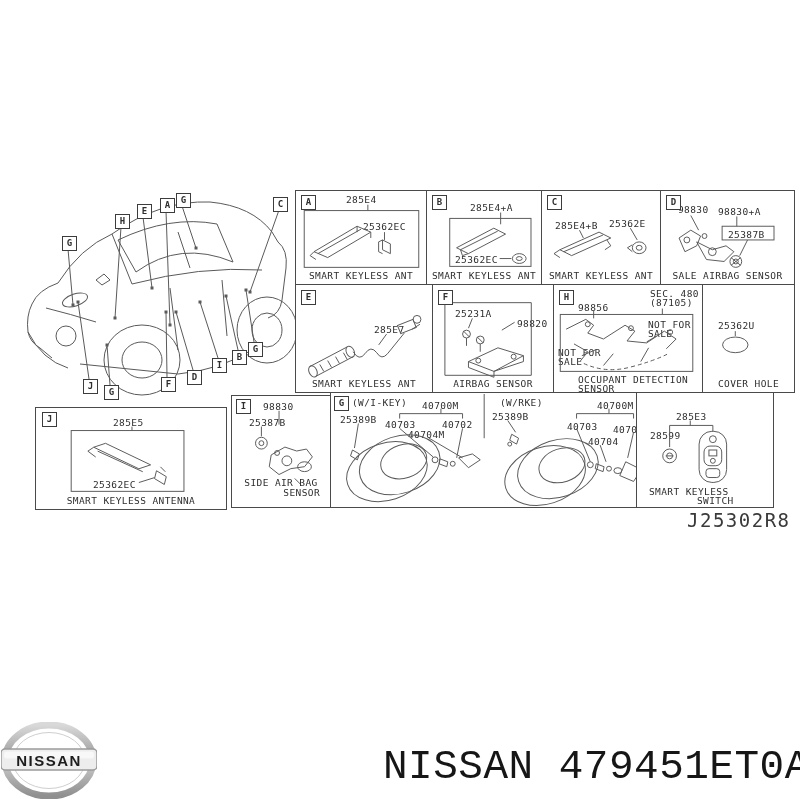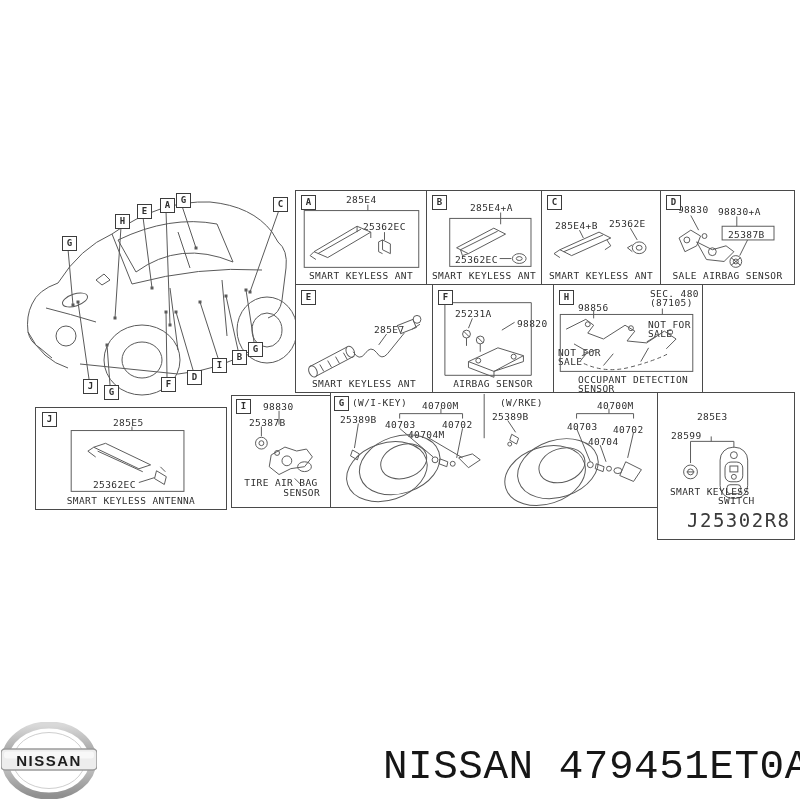--- a/index.html
+++ b/index.html
@@ -225,20 +225,28 @@
         <circle class="ln" cx="78" cy="44" r="2.5"></circle>
         <circle class="ln" cx="118" cy="48" r="2.5"></circle>
       <path class="ln" d="M30 80 q22 10 46 4 q24 -6 40 -14" stroke-dasharray="4 3"></path>
       <line class="ln" x1="104" y1="52" x2="94" y2="58"></line>
         <line class="ln" x1="28" y1="72" x2="42" y2="66"></line>
     </svg>
     <div class="cap" style="bottom:auto;top:89px;left:24px;right:auto;text-align:left">OCCUPANT DETECTION</div>
     <div class="cap" style="bottom:auto;top:98px;left:24px;right:auto;text-align:left">SENSOR</div>
   </div>
 
+  <div class="cell" style="left:702px;top:284px;width:93px;height:109px">
+    <span class="lbl" style="left:15px;top:36px">25362U</span>
+    <svg class="draw" viewBox="0 0 93 109">
+      <line class="ln" x1="33" y1="47" x2="33" y2="52"></line>
+      <ellipse class="ln" cx="33" cy="61" rx="13" ry="8"></ellipse>
+    </svg>
+    <div class="cap">COVER HOLE</div>
+  </div>
 
   <div class="cell" style="left:35px;top:407px;width:192px;height:103px">
     <span class="badge" style="left:6px;top:4px">J</span>
     <span class="lbl" style="left:77px;top:10px">285E5</span>
     <span class="lbl" style="left:57px;top:72px">25362EC</span>
     <svg class="draw" viewBox="0 0 192 103">
       <rect class="ln" x="35" y="23" width="115" height="62"></rect>
       <line class="ln" x1="97" y1="19" x2="97" y2="23"></line>
       <path class="ln" d="M58 40 L104 62 L116 58 L70 36 Z"></path>
         <path class="ln" d="M62 44 L108 65"></path>
@@ -258,21 +266,21 @@
       <path class="ln" d="M48 15 v14"></path>
         <path class="ln" d="M30 31 v10"></path>
       <circle class="ln" cx="30" cy="48" r="6"></circle>
         <circle class="ln" cx="30" cy="48" r="2.5"></circle>
       <path class="ln" d="M40 60 l14 -8 l12 4 l10 -2 l6 8 l-8 10 l-14 2 l-12 6 l-10 -8 Z"></path>
       <circle class="ln" cx="56" cy="66" r="5"></circle>
         <ellipse class="ln" cx="74" cy="72" rx="7" ry="5"></ellipse>
       <circle class="ln" cx="46" cy="58" r="2.5"></circle>
         <path class="ln" d="M64 84 l6 6"></path>
     </svg>
-    <div class="cap" style="bottom:19px">TIRE AIR BAG</div>
+    <div class="cap" style="bottom:19px">SIDE AIR BAG</div>
     <div class="cap" style="bottom:9px;left:auto;right:10px;text-align:right">SENSOR</div>
   </div>
 
   <div class="cell" style="left:330px;top:392px;width:328px;height:116px">
     <span class="badge" style="left:3px;top:3px">G</span>
     <span class="lbl" style="left:21px;top:5px">(W/I-KEY)</span>
     <span class="lbl" style="left:91px;top:8px">40700M</span>
     <span class="lbl" style="left:9px;top:22px">25389B</span>
     <span class="lbl" style="left:54px;top:27px">40703</span>
     <span class="lbl" style="left:111px;top:27px">40702</span>
@@ -327,21 +335,21 @@
       <path class="ln" d="M182 42 l7 4 l-2 6 l-7 -4 Z"></path>
         <circle class="ln" cx="180" cy="52" r="2"></circle>
       <circle class="ln" cx="262" cy="73" r="3"></circle>
         <path class="ln" d="M268 72 l8 3 l-1 5 l-8 -3 Z"></path>
       <circle class="ln" cx="281" cy="77" r="2.5"></circle>
         <ellipse class="ln" cx="290" cy="79" rx="4" ry="3"></ellipse>
       <path class="ln" d="M298 70 l16 8 l-8 12 l-14 -6 Z"></path>
     </svg>
   </div>
 
-  <div class="cell" style="left:657px;top:392px;width:138px;height:148px">
+  <div class="cell" style="left:636px;top:392px;width:138px;height:116px">
     <span class="lbl" style="left:39px;top:19px">285E3</span>
     <span class="lbl" style="left:13px;top:38px">28599</span>
     <svg class="draw" viewBox="0 0 138 116">
       <line class="ln" x1="54" y1="28" x2="54" y2="33"></line>
         <path class="ln" d="M33 33 H77"></path>
       <line class="ln" x1="33" y1="33" x2="33" y2="55"></line>
         <line class="ln" x1="77" y1="33" x2="77" y2="39"></line>
       <circle class="ln" cx="33" cy="64" r="7"></circle>
         <circle class="ln" cx="33" cy="64" r="3"></circle>
       <line class="ln" x1="29" y1="64" x2="37" y2="64"></line>

